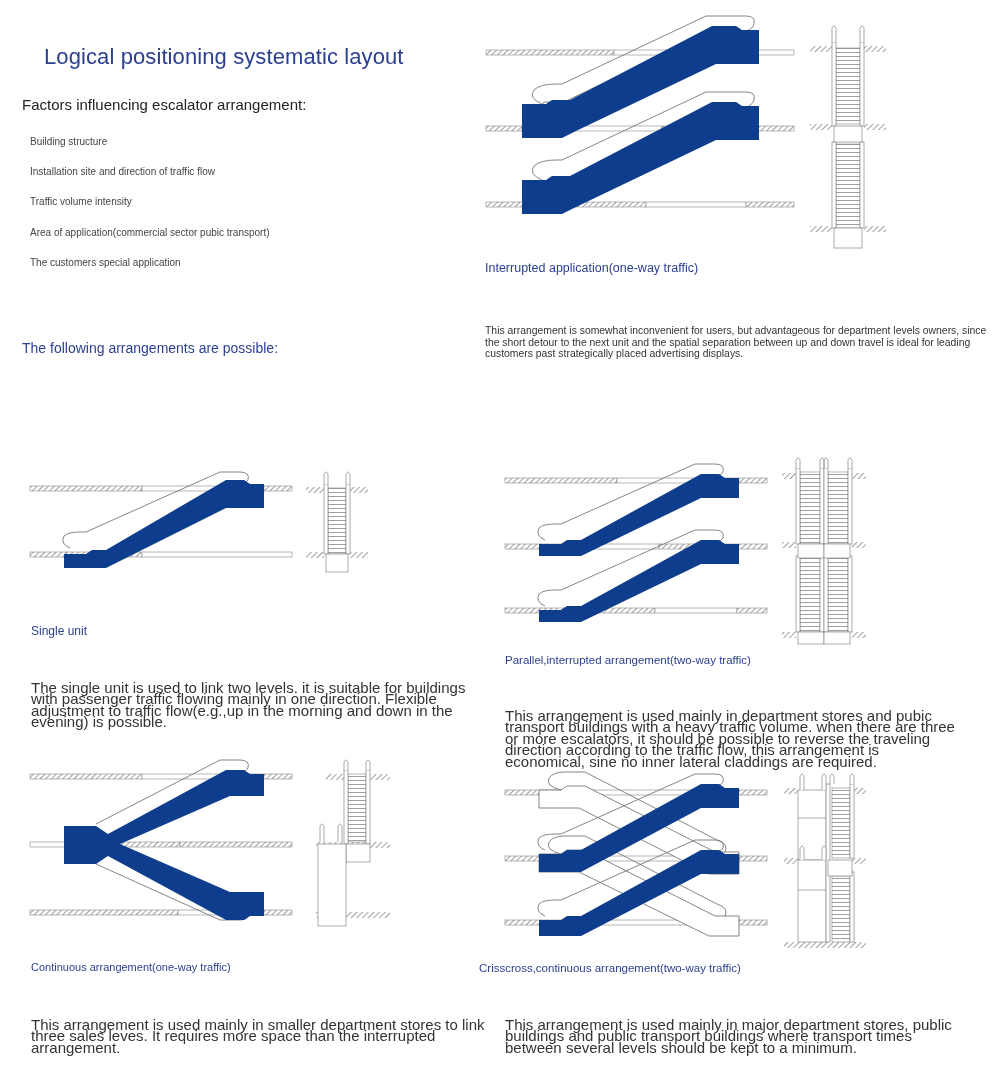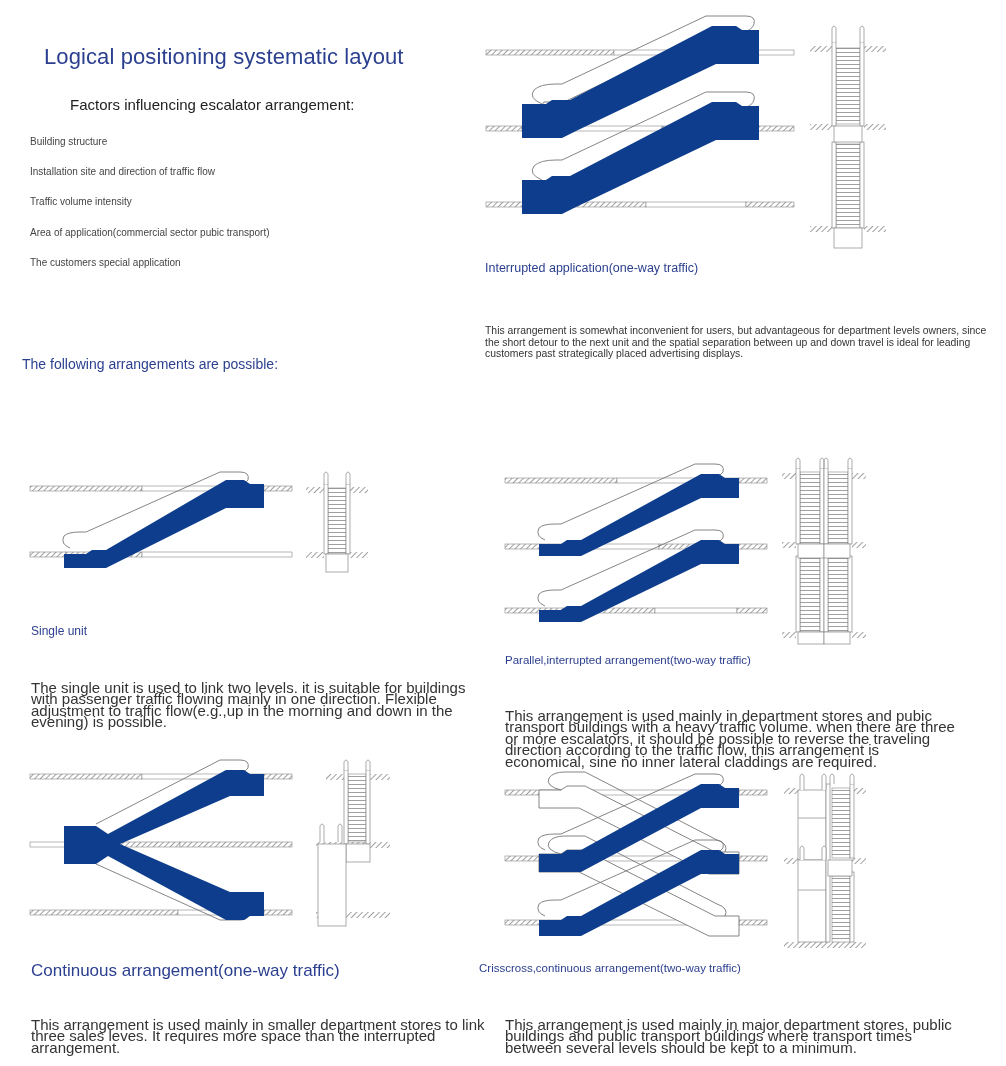--- a/index.html
+++ b/index.html
@@ -1,22 +1,22 @@
 <!DOCTYPE html>
 <html><head>
 <meta charset="utf-8">
 <style>
   html, body { margin:0; padding:0; background:#ffffff; }
   body { width:1006px; height:1066px; position:relative; overflow:hidden;
          font-family:"Liberation Sans", "DejaVu Sans", sans-serif; color:#3a3a3a; }
   .abs { position:absolute; }
   .h1 { left:22px; top:44px; font-size:22px; color:#2b3f8f; letter-spacing:0.1px;margin-left:22px; }
-  .h2 { left:22px; top:96px; font-size:15px; color:#222;margin-left:48px; }
+  .h2 { left:22px; top:96px; font-size:15px; color:#222; }
   .factor { left:30px; font-size:10px; color:#444;text-align:right; }
-  .h3 { left:22px; top:340px; font-size:14px; color:#2b3f8f;margin-top:16px; }
+  .h3 { left:22px; top:340px; font-size:14px; color:#2b3f8f; }
   .caption { font-size:12.5px; color:#2b3f8f; }
   .desc { font-size:15px; line-height:11.4px; color:#333; }
   svg { position:absolute; overflow:visible; }
 </style>
 </head>
 <body>
 
 <svg width="0" height="0" style="position:absolute">
   <defs>
     <pattern id="hatch" patternUnits="userSpaceOnUse" width="4" height="4" patternTransform="rotate(45)">
@@ -170,21 +170,21 @@
   <rect x="32" y="14" width="18" height="68" fill="url(#steps)" stroke="#888" stroke-width="0.6"></rect>
   <g fill="#fff" stroke="#888" stroke-width="0.7">
     <rect x="28" y="10" width="4" height="74"></rect>
       <rect x="50" y="10" width="4" height="74"></rect>
     <rect x="30" y="84" width="24" height="18"></rect>
     <rect x="2" y="84" width="28" height="82"></rect>
     <path d="M28,10 L28,2 Q30,-2 32,2 L32,10 M50,10 L50,2 Q52,-2 54,2 L54,10"></path>
     <path d="M4,82 L4,66 Q6,62 8,66 L8,82 M22,82 L22,66 Q24,62 26,66 L26,82"></path>
   </g>
 </svg>
-<div class="abs caption" style="left:31px;top:961px;font-size:17px">Continuous arrangement(one-way traffic)</div>
+<div class="abs caption" style="left:31px;top:961px;font-size:11px">Continuous arrangement(one-way traffic)</div>
 <div class="abs desc" style="left:31px;top:1019px;width:460px">This arrangement is used mainly in smaller department stores to link three sales leves. It requires more space than the interrupted arrangement.</div>
 
 <svg style="left:505px;top:770px" width="270" height="172" viewBox="0 0 270 172">
   <rect x="0" y="20" width="36" height="5" fill="url(#hatch)" stroke="#888" stroke-width="0.6"></rect>
   <rect x="36" y="20" width="198" height="5" fill="#fff" stroke="#888" stroke-width="0.6"></rect>
   <rect x="234" y="20" width="28" height="5" fill="url(#hatch)" stroke="#888" stroke-width="0.6"></rect>
   <rect x="0" y="86" width="36" height="5" fill="url(#hatch)" stroke="#888" stroke-width="0.6"></rect>
   <rect x="36" y="86" width="198" height="5" fill="#fff" stroke="#888" stroke-width="0.6"></rect>
   <rect x="234" y="86" width="28" height="5" fill="url(#hatch)" stroke="#888" stroke-width="0.6"></rect>
   <rect x="0" y="150" width="36" height="5" fill="url(#hatch)" stroke="#888" stroke-width="0.6"></rect>

